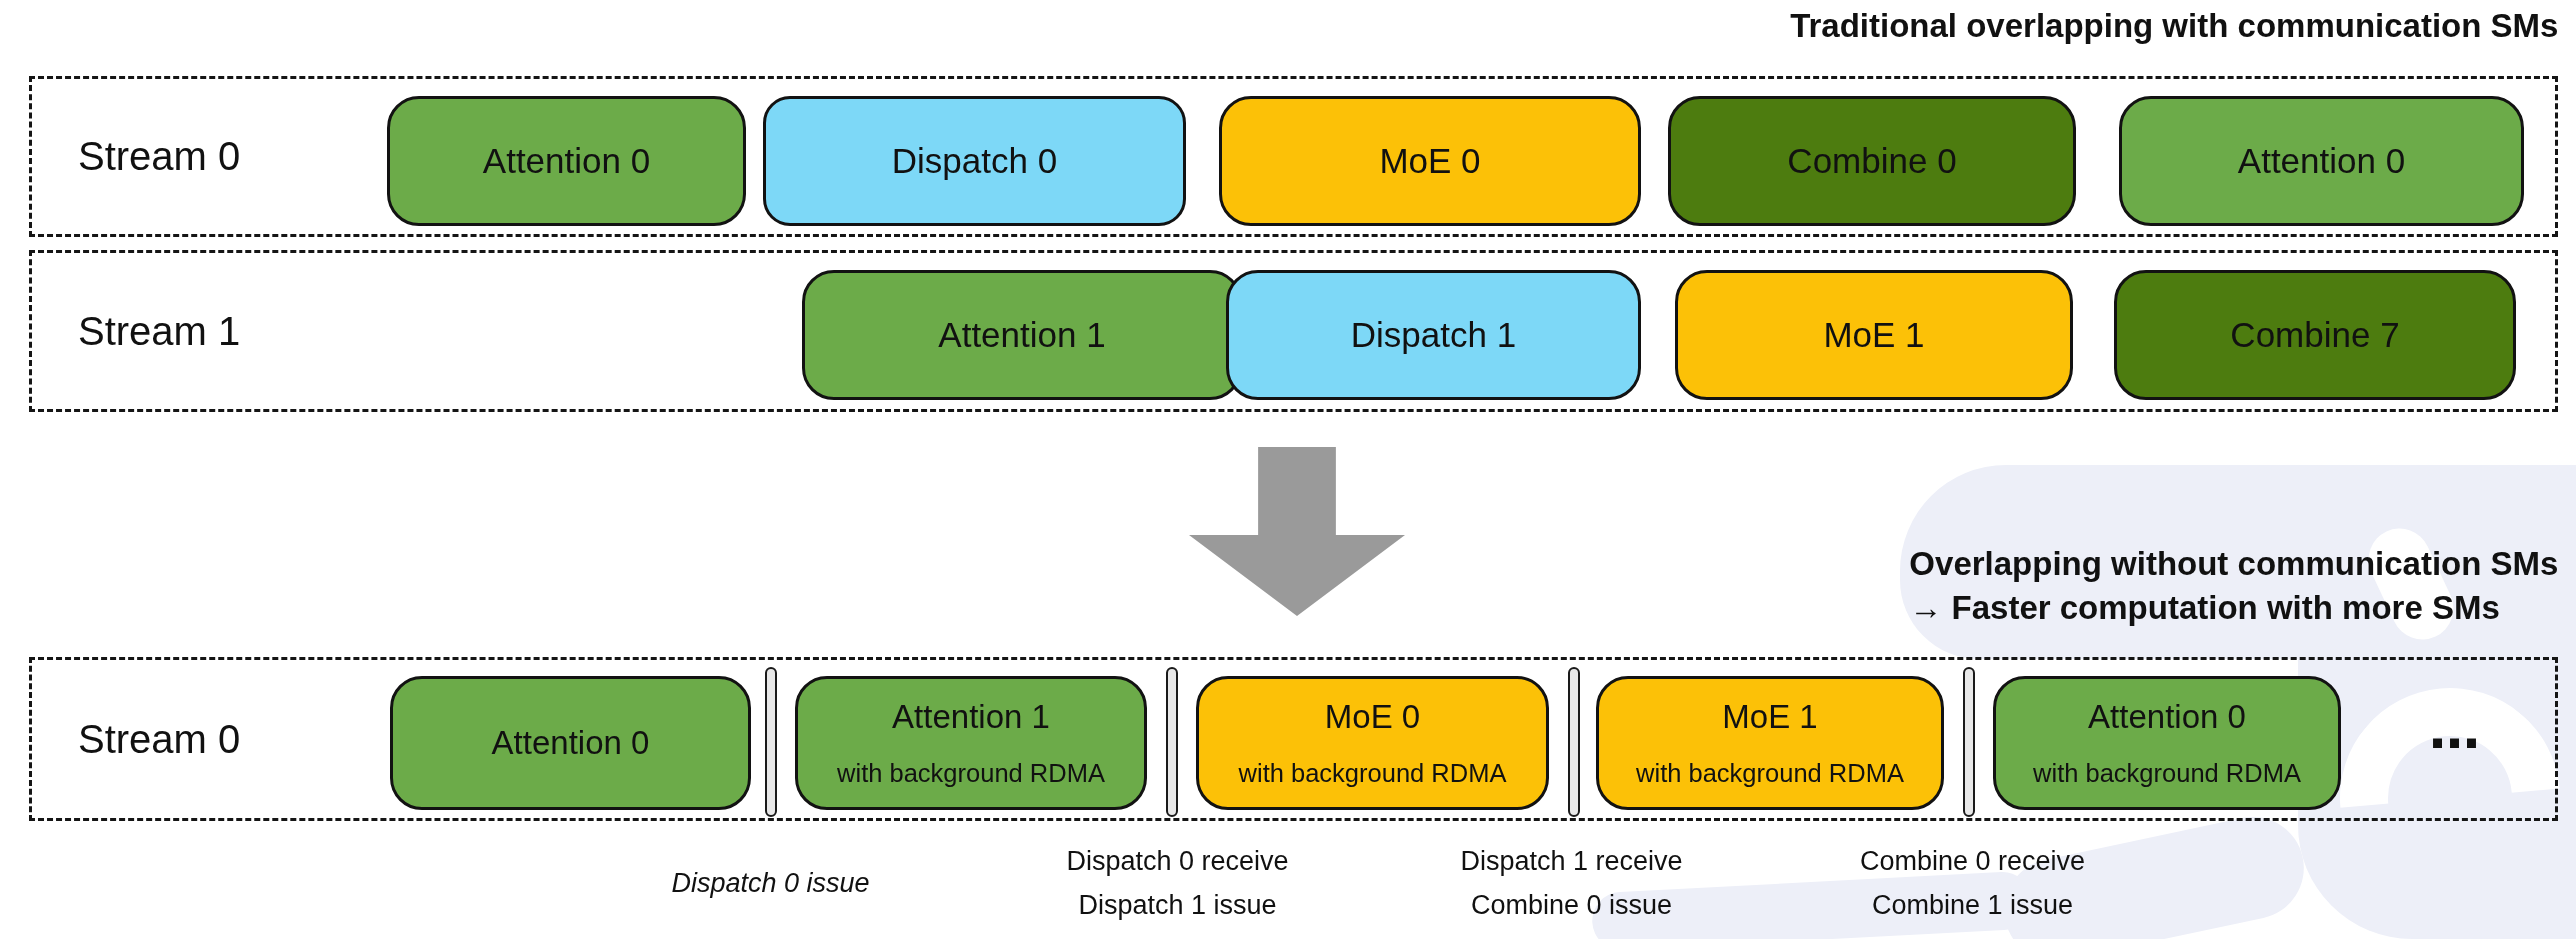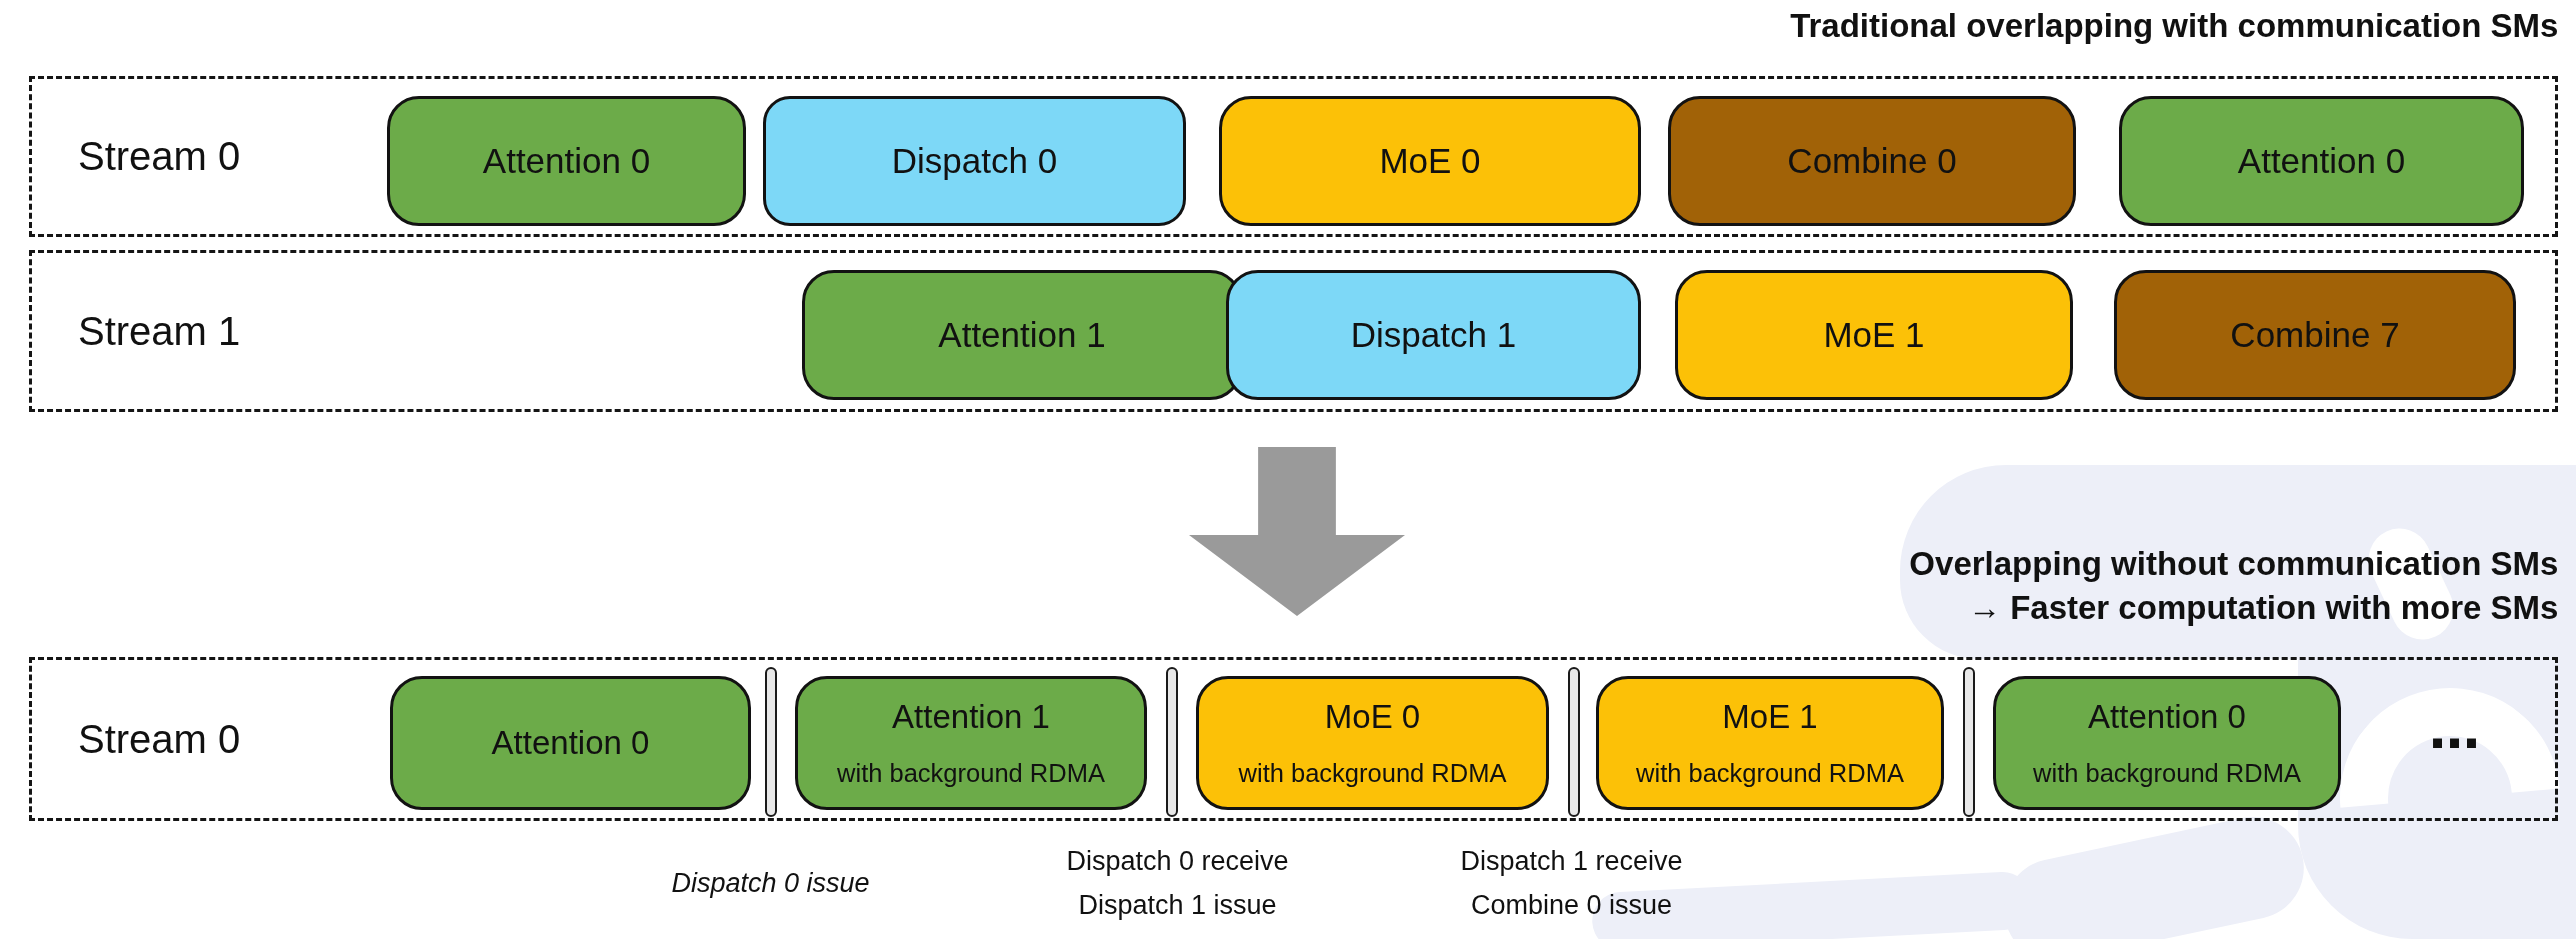--- a/index.html
+++ b/index.html
@@ -9,42 +9,42 @@
   }
   
   .wm{position:absolute;z-index:0;pointer-events:none;}
   .wm-a{left:1900px;top:465px;width:676px;height:194px;background:#edeff8;border-radius:106px 0 0 79px;}
   .wm-b{left:2298px;top:655px;width:278px;height:284px;background:#edeff8;border-radius:0 0 0 114px;}
   .wm-c{left:1592px;top:882px;width:440px;height:58px;background:#edeff8;border-radius:35px;transform:rotate(-3deg);}
   .wm-d{left:2002px;top:838px;width:304px;height:102px;background:#edeff8;border-radius:53px;transform:rotate(-12deg);}
   .wm-arc{left:2340px;top:688px;width:220px;height:220px;border:48px solid #ffffff;border-right-color:transparent;border-bottom-color:transparent;border-radius:50%;transform:rotate(40deg);box-sizing:border-box;}
   .wm-slash{left:2380px;top:526px;width:62px;height:116px;background:#ffffff;border-radius:32px;transform:rotate(-25deg);}
   
-  .title{position:absolute;right:17.6px;z-index:2;font-weight:700;font-size:33px;line-height:44px;text-align:right;white-space:nowrap;margin-left:24px;}
+  .title{position:absolute;right:17.6px;z-index:2;font-weight:700;font-size:33px;line-height:44px;white-space:nowrap;margin-left:24px;}
   .title-top{top:3.5px;}
   .title-mid{top:542px;}
   
   .panel{position:absolute;left:29px;width:2529px;border:3.5px dashed #151515;box-sizing:border-box;z-index:1;}
   .panel-1{top:76px;height:161px;}
   .panel-2{top:250px;height:162px;}
   .panel-3{top:657px;height:164px;}
   .stream-label{position:absolute;left:46px;top:0;height:100%;display:flex;align-items:center;font-size:40px;}
   
   .block{
     position:absolute;top:16.7px;height:130px;box-sizing:border-box;
     border:3.5px solid #121212;border-radius:32px;
     display:flex;flex-direction:column;align-items:center;justify-content:center;
     font-size:35px;text-align:center;z-index:2;
   }
   .panel-3 .block{top:16px;height:134px;font-size:33px;}
   .block .sub{font-size:25.5px;margin-top:23px;}
   .c-attention{background:#6cab49;}
   .c-dispatch{background:#7dd8f7;}
   .c-moe{background:#fcc107;}
-  .c-combine{background:#a16207;}
+  .c-combine{background:#4d7c0f;}
   .divider{
     position:absolute;top:7px;height:150px;width:12.3px;box-sizing:border-box;
     background:#e8e8e8;border:2.6px solid #1a1a1a;border-radius:7px;z-index:2;
   }
   .ellipsis{
     position:absolute;top:16px;height:134px;left:2338px;width:176px;
     display:flex;align-items:center;justify-content:center;
     font-family:"DejaVu Sans", sans-serif;font-size:51px;font-weight:700;letter-spacing:7px;z-index:2;
   }
   
@@ -160,15 +160,19 @@
     <div>Dispatch 0 issue</div>
   </div>
   <div class="sync-label sl-2">
     <div>Dispatch 0 receive</div>
     <div>Dispatch 1 issue</div>
   </div>
   <div class="sync-label sl-3">
     <div>Dispatch 1 receive</div>
     <div>Combine 0 issue</div>
   </div>
+  <div class="sync-label sl-4">
+    <div>Combine 0 receive</div>
+    <div>Combine 1 issue</div>
+  </div>
 
 </div>
 
 
 </body></html>

